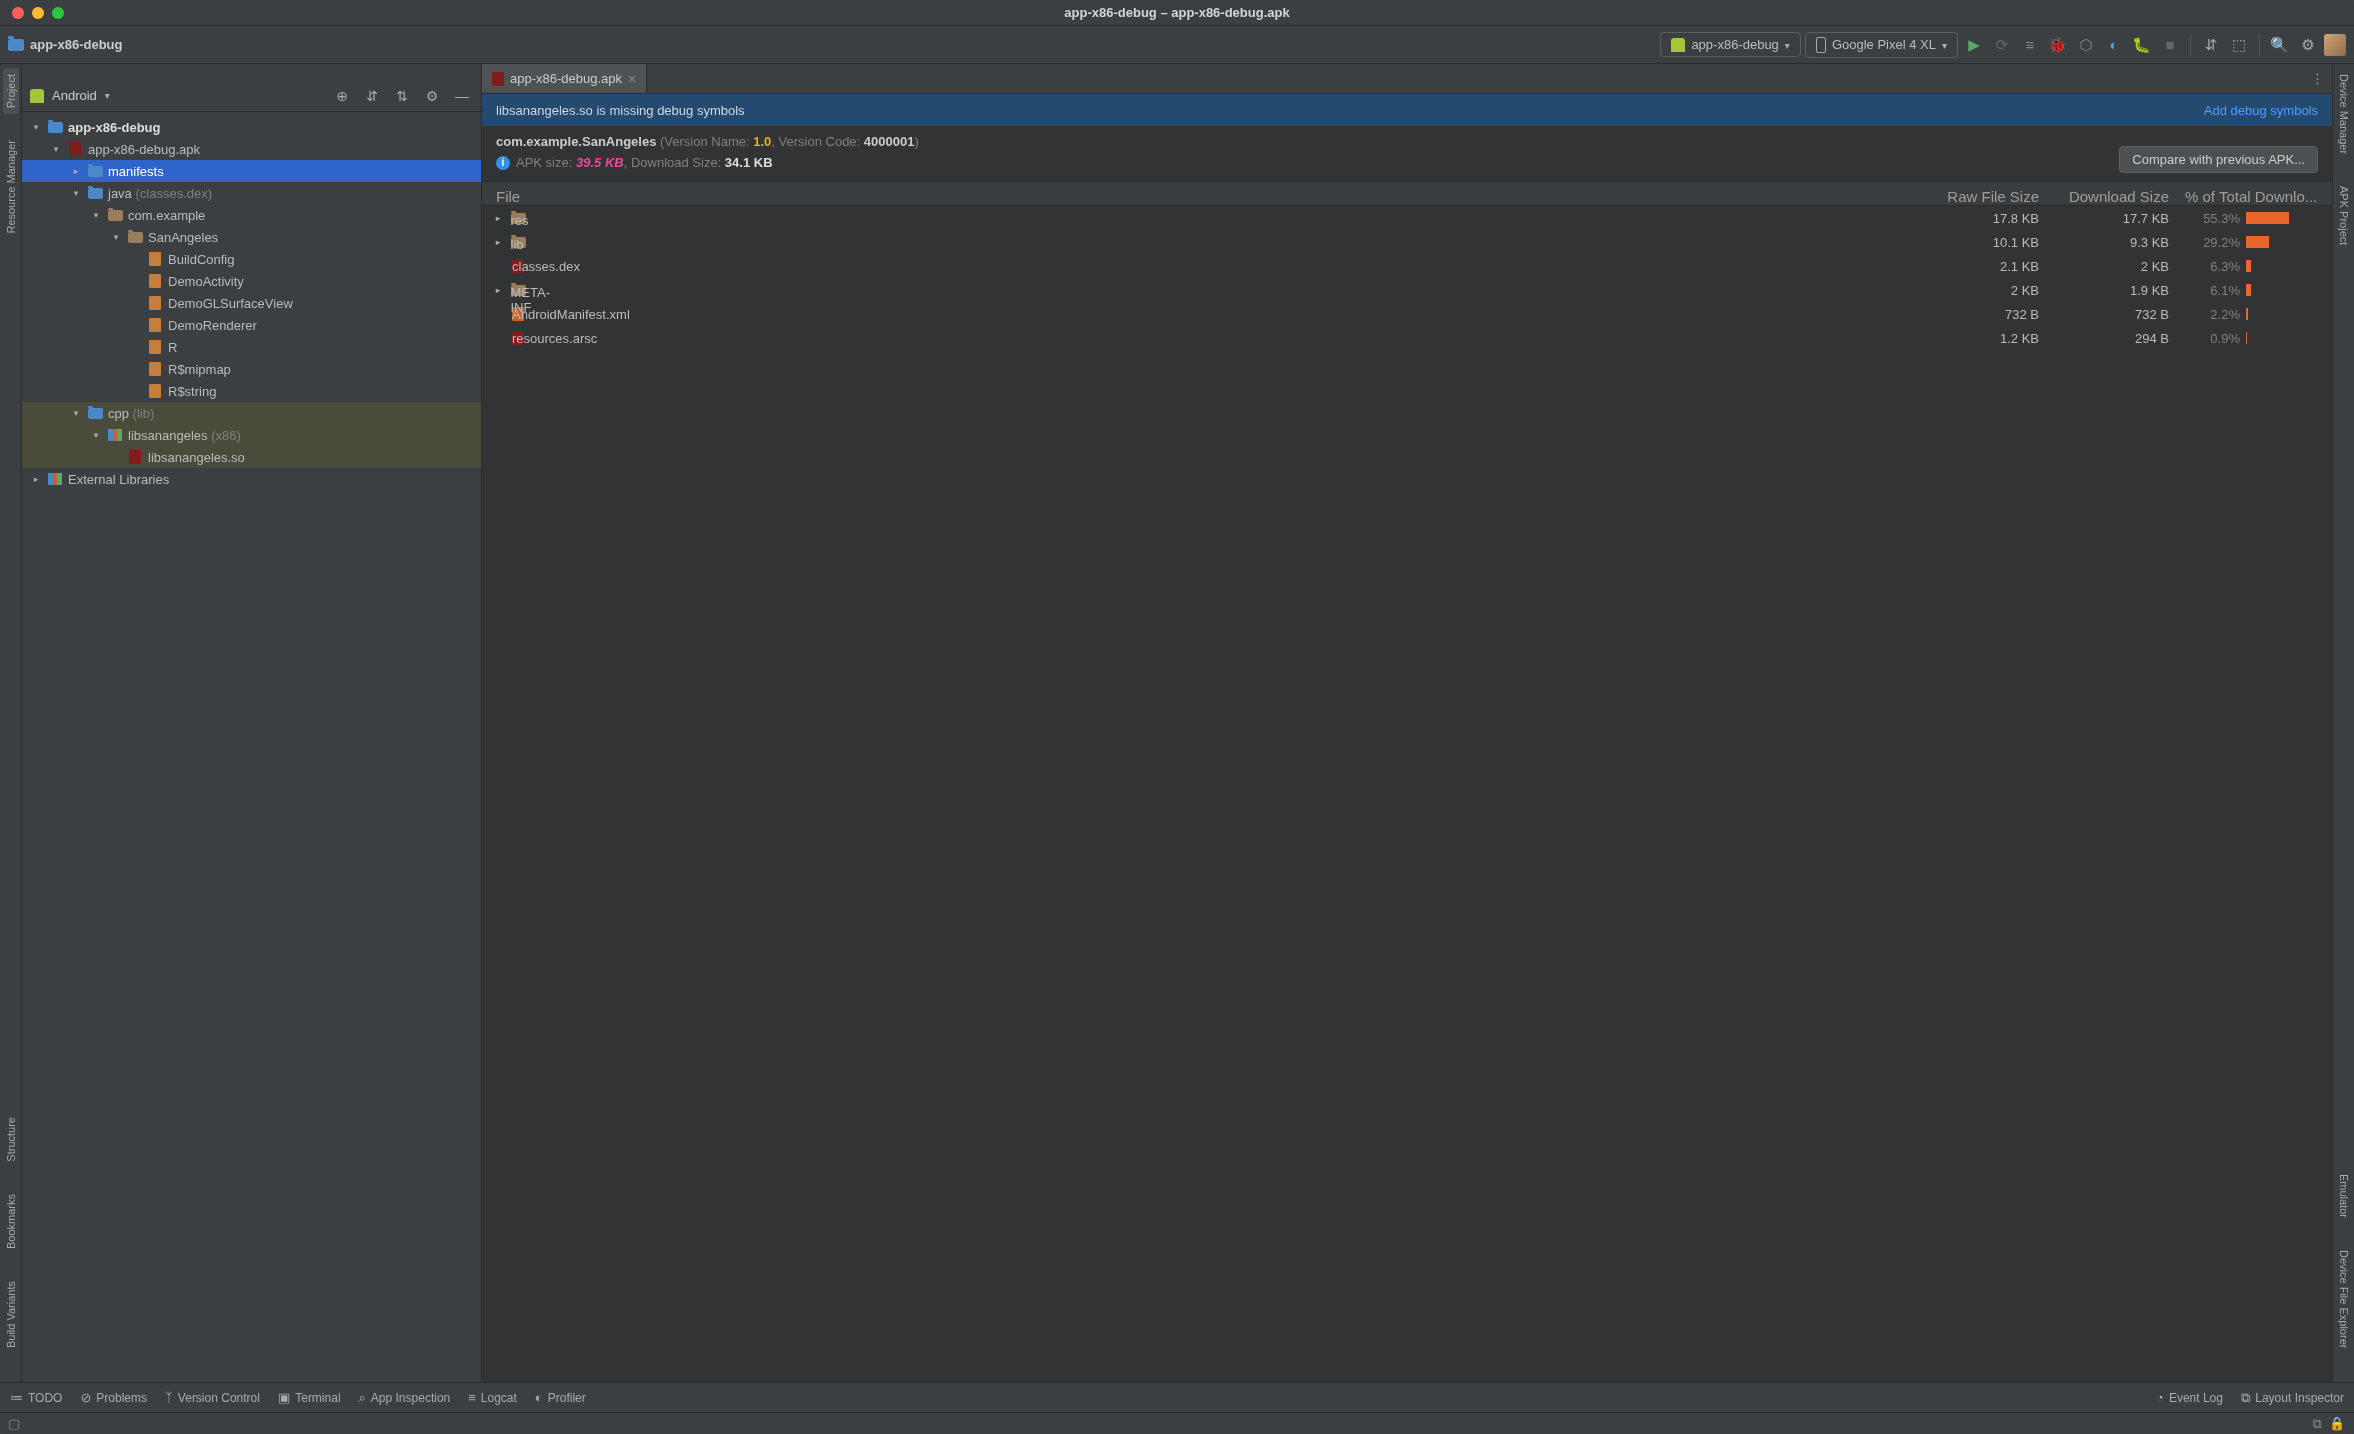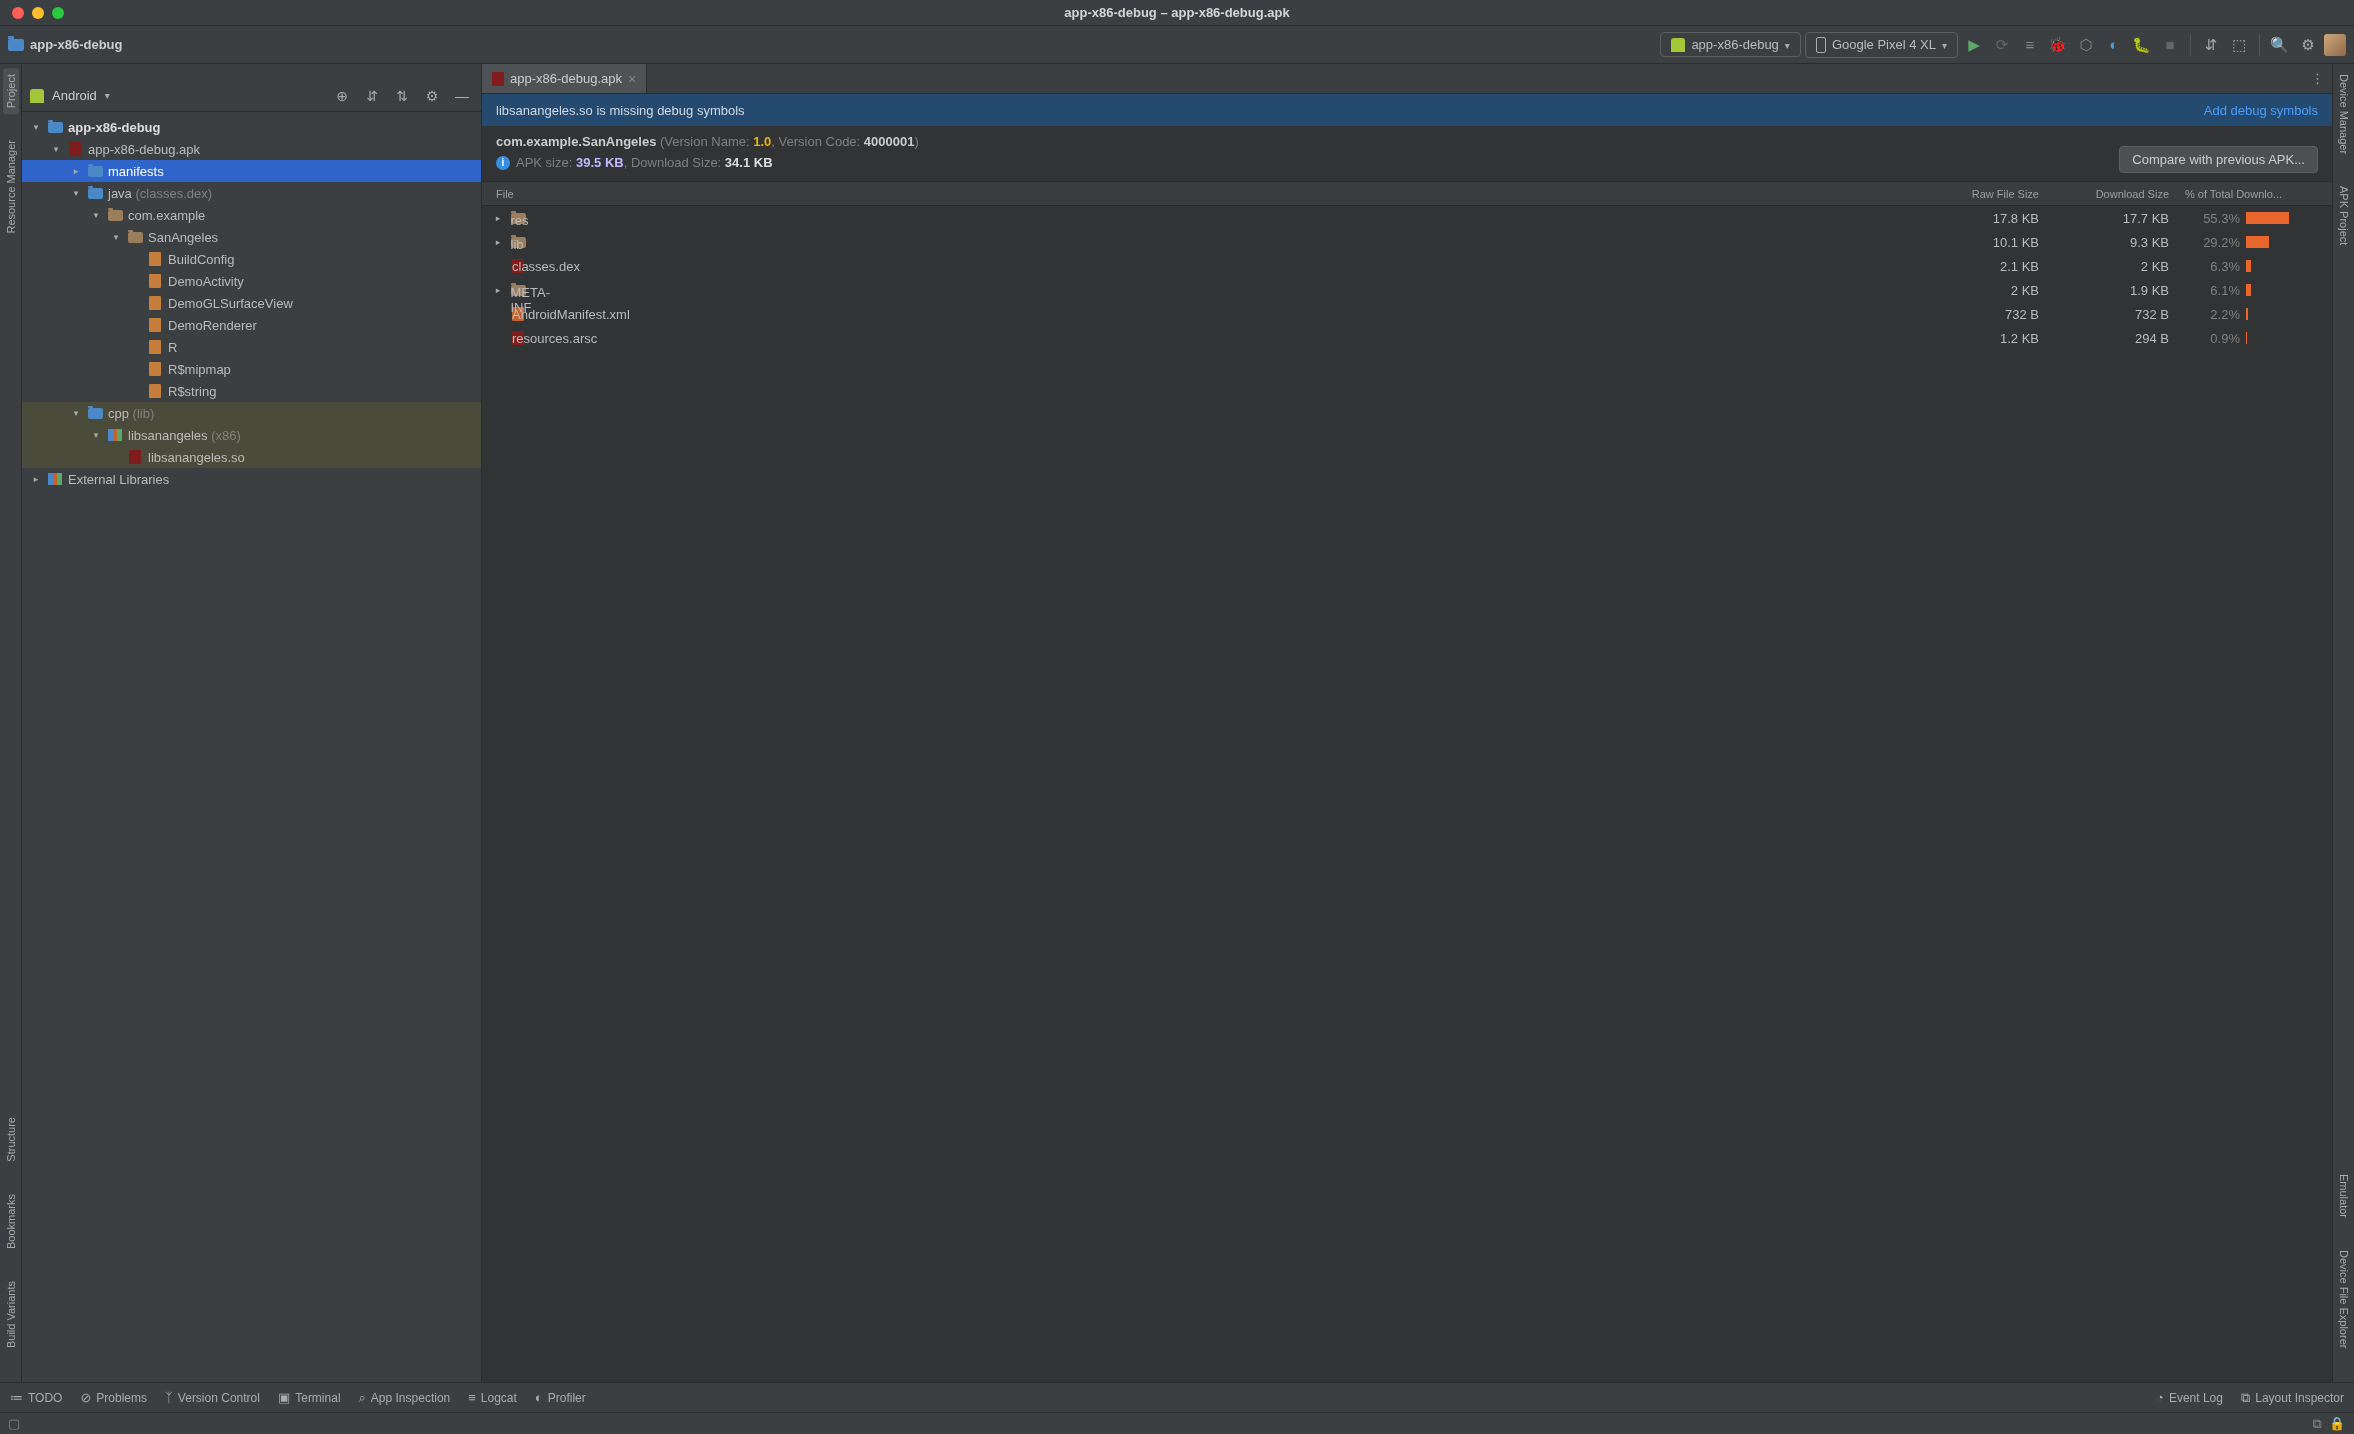--- a/index.html
+++ b/index.html
@@ -193,22 +193,22 @@
     border:1px solid #5e6060; border-radius:4px;
     color:#ccc; cursor:pointer;
   }
   
   .table {
     flex:1; display:flex; flex-direction:column;
     border-top:1px solid #2b2b2b;
     min-height:0;
   }
   .thead {
-    display:flex; height:24px; align-items:center;
-    background:#3a3d3f; color:#9e9e9e; font-size:11px;
+    display:flex; height:24px; align-items:flex-end;
+    background:#3a3d3f; color:#9e9e9e; font-size:15px;
     border-bottom:1px solid #2b2b2b;
   }
   .th, .td { padding:0 8px; }
   .c-file{flex:1; display:flex; align-items:center; gap:4px;}
   .c-raw{width:130px; text-align:right;}
   .c-dl{width:130px; text-align:right;}
   .c-pct{width:155px; display:flex; align-items:center; gap:6px;}
   .c-pct .pct-num{width:55px;text-align:right;color:#808080;}
   .c-pct .bar{flex:1;height:12px;position:relative;}
   .c-pct .bar-fill{position:absolute;left:0;top:0;height:100%;background:#e8662c;}
@@ -436,21 +436,21 @@
         <span>libsanangeles.so is missing debug symbols</span>
         <a>Add debug symbols</a>
       </div>
       <div class="infobar">
         <div class="line1">
           <span>com.example.SanAngeles</span>
           <span class="dim"><span>(Version Name: </span></span><span style="color:#eab308;">1.0</span><span class="dim">, Version Code: </span><span style="color:#ccc;">4000001</span><span class="dim">)</span>
         </div>
         <div class="line2">
           <span class="info-ico">i</span>
-          <span><span class="dim">APK size: </span><b style="color:#c4b5fd;">39.5 KB</b><span class="dim">, Download Size: </span><b style="color:#ddd;">34.1 KB</b></span>
+          <span><span class="dim">APK size: </span><b style="color:#ec4899;font-style:italic;">39.5 KB</b><span class="dim">, Download Size: </span><b style="color:#ddd;">34.1 KB</b></span>
         </div>
       </div>
       <div class="compare-row">
         <div class="button">Compare with previous APK...</div>
       </div>
       <div class="table">
         <div class="thead">
           <div class="th c-file" style="padding-left:14px;">File</div>
           <div class="th c-raw">Raw File Size</div>
           <div class="th c-dl">Download Size</div>

